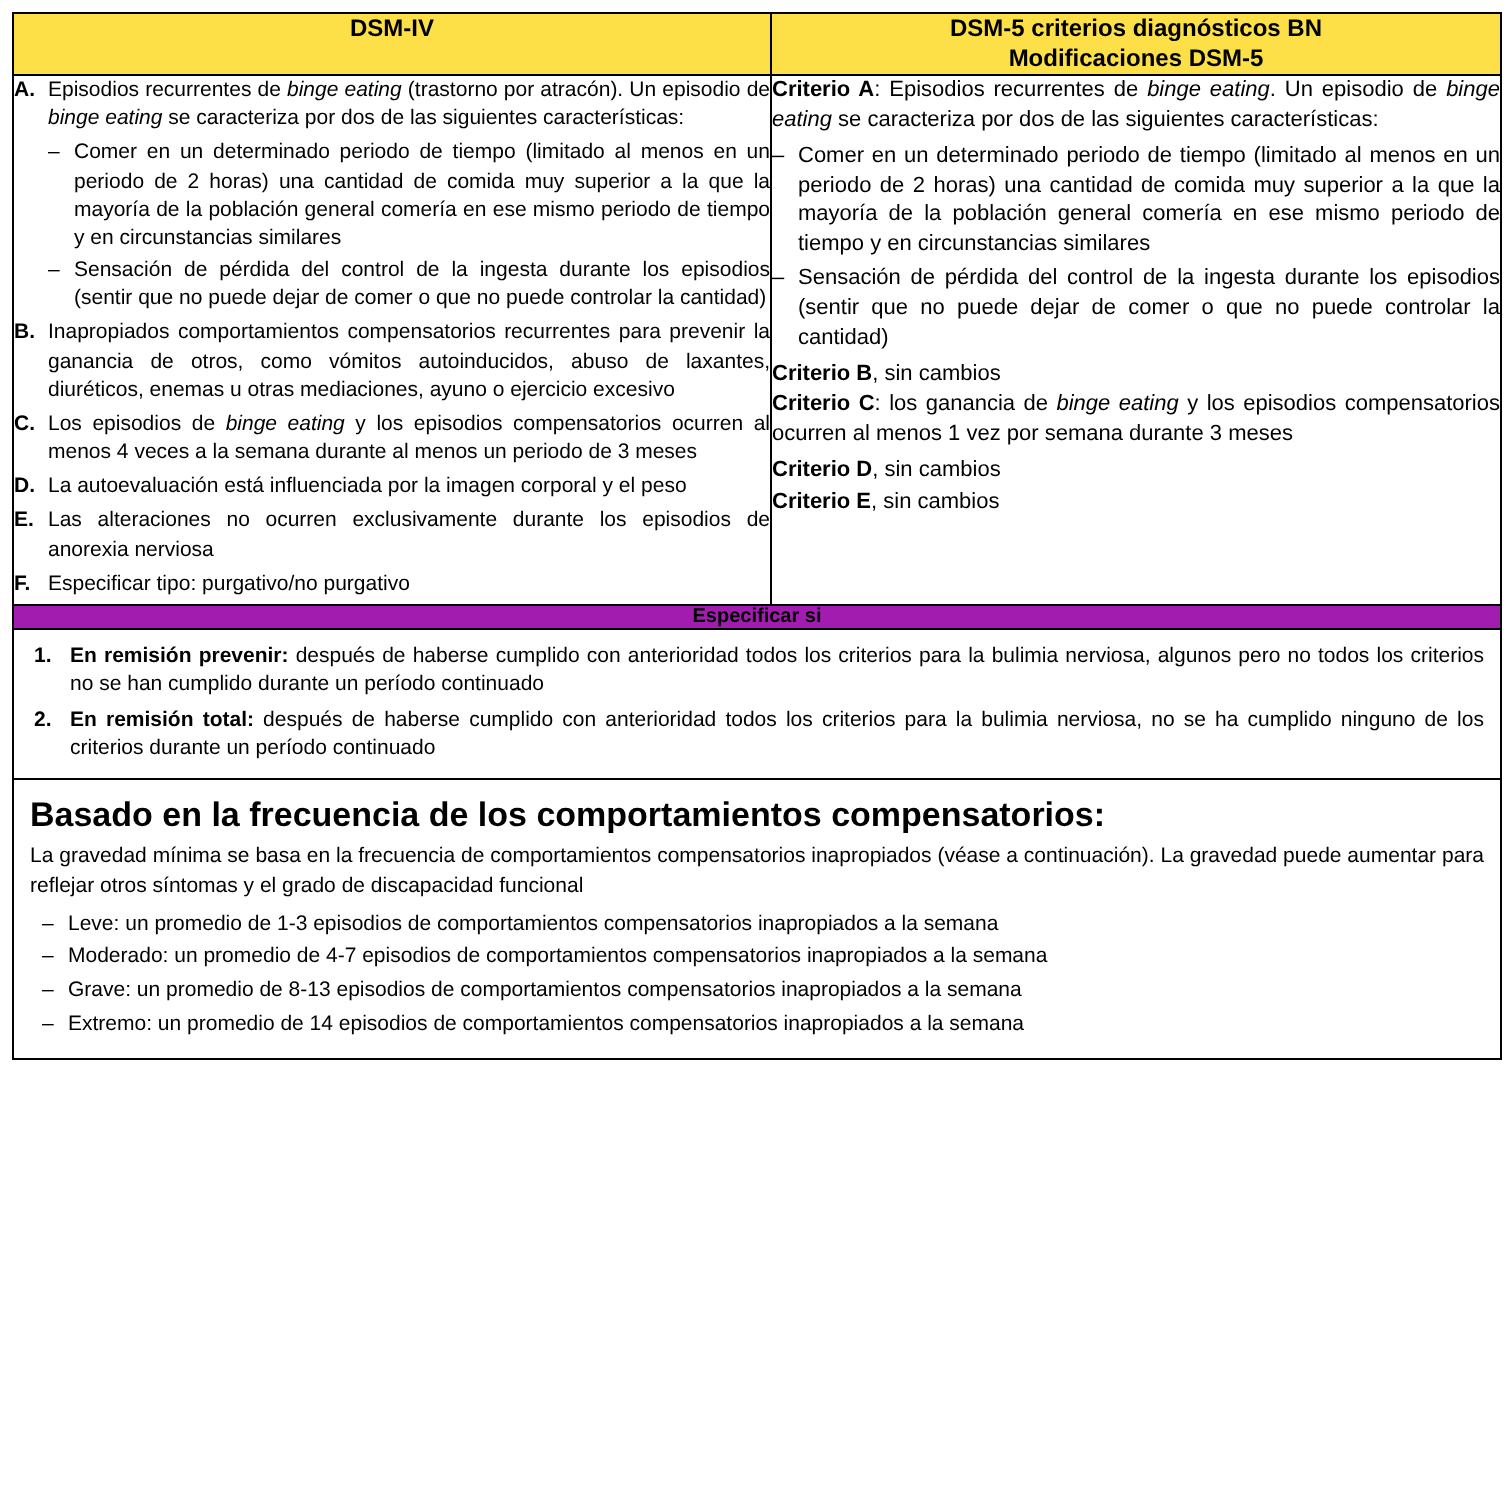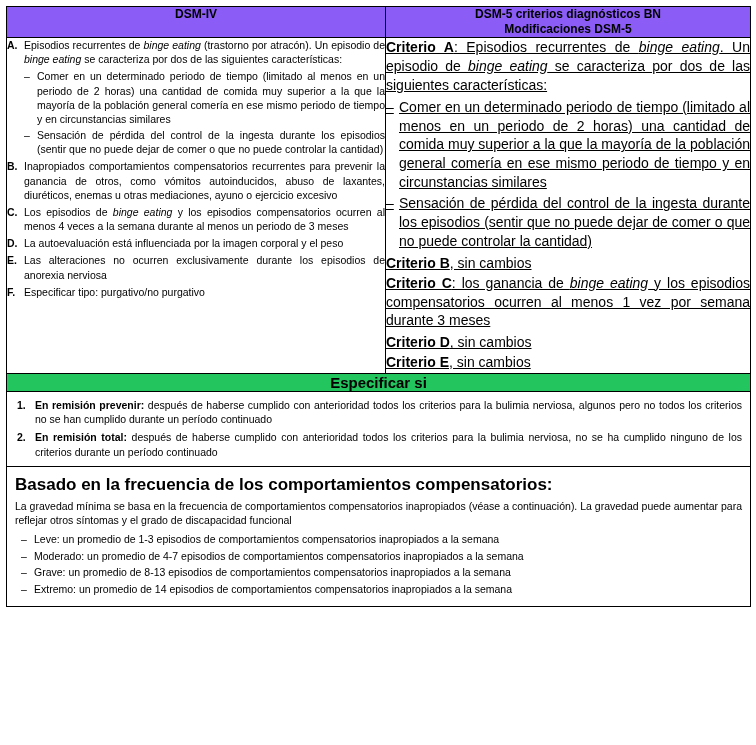--- a/index.html
+++ b/index.html
@@ -25,41 +25,41 @@
     border-collapse: collapse;
     table-layout: fixed;
     border: 1px solid #000;
   }
   table.tbl td {
     border: 1px solid #000;
     vertical-align: top;
     padding: 0;
   }
   .hdr-cell {
-    background: #8b5cf6;
+    background: #fde047;
     text-align: center;
     font-weight: bold;
     font-size: 12px;
     padding: 9px 6px 9px 6px;
     line-height: 1.25;
   }
   .band {
-    background: #22c55e;
+    background: #a21caf;
     text-align: center;
     font-weight: bold;
-    font-size: 15px;
+    font-size: 10px;
     padding: 4px 6px 4px 6px;
   }
   .body-cell {
     padding: 7px 8px 8px 8px;
     line-height: 1.35;
     text-align: justify;
   }
   .body-cell.left { font-size: 10.5px; }
-  .body-cell.right { font-size: 14px; text-decoration: underline; }
+  .body-cell.right { font-size: 11px; }
 
   
   .crit {
     display: flex;
     margin-bottom: 3px;
   }
   .crit > .lbl {
     font-weight: bold;
     flex: 0 0 17px;
   }

